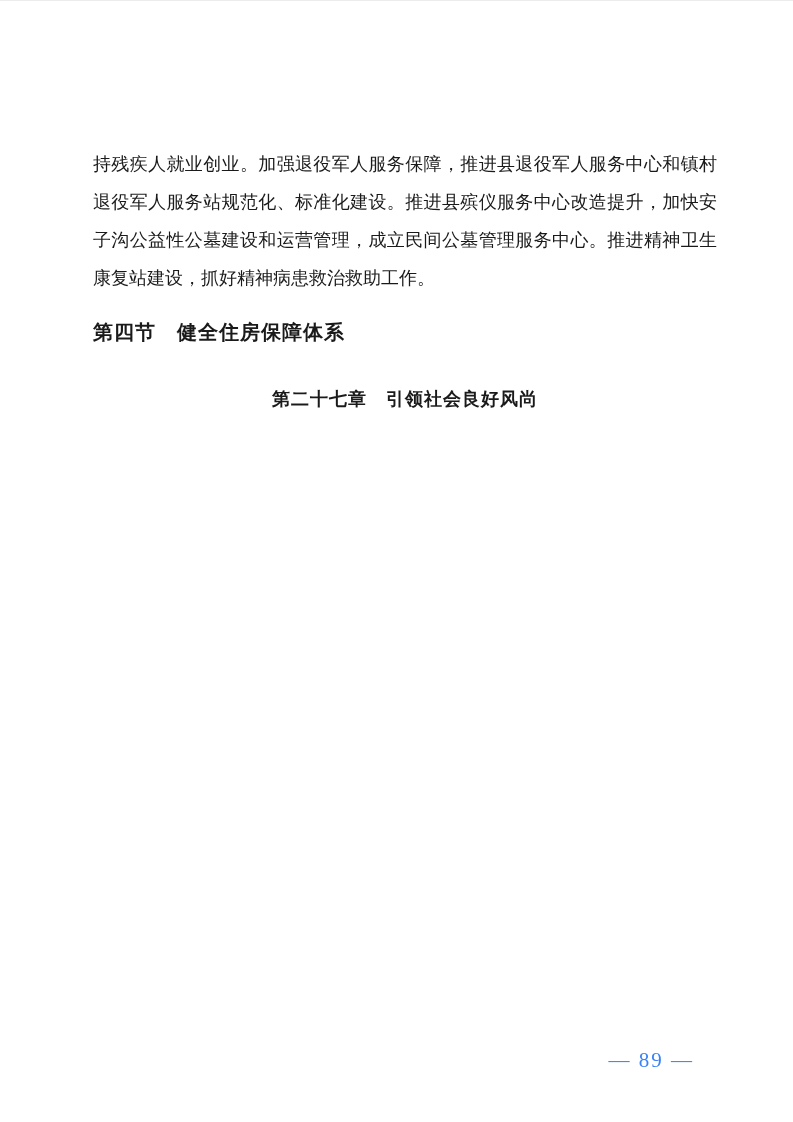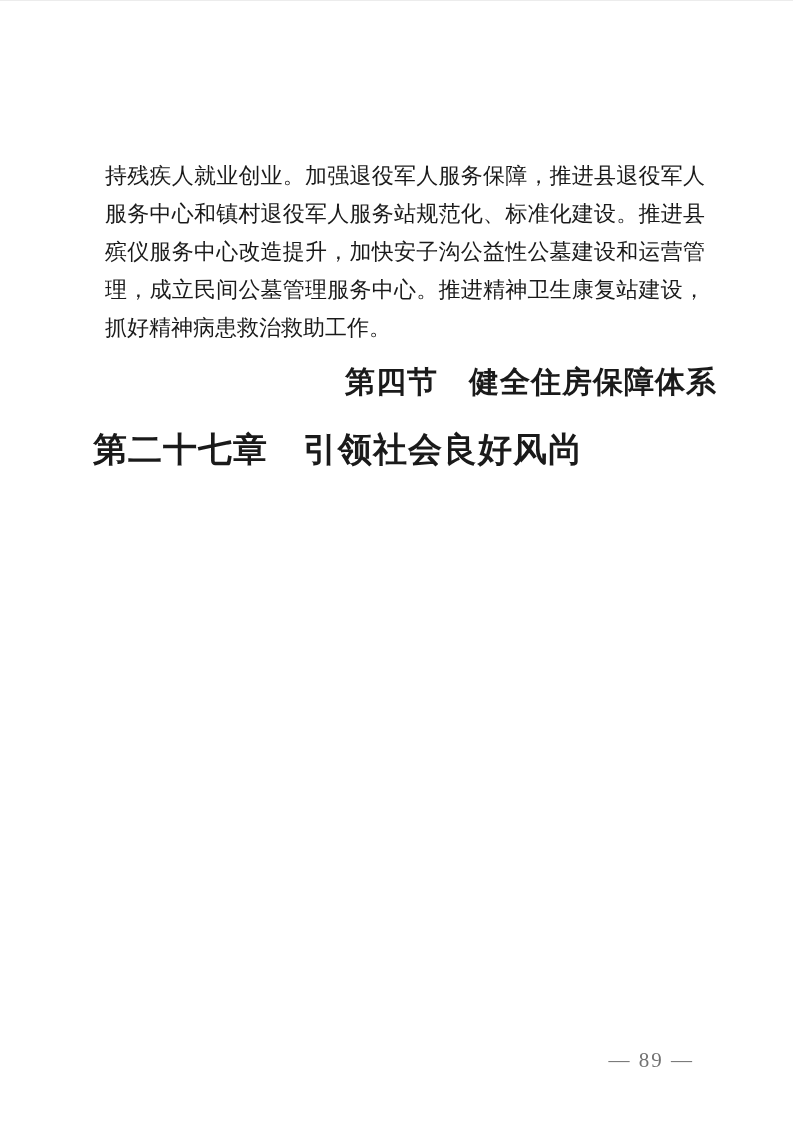--- a/index.html
+++ b/index.html
@@ -18,57 +18,57 @@
     border-top: 1px solid #ececec;
     box-sizing: border-box;
   }
   .content {
     position: absolute;
     left: 93px;
     top: 144px;
     width: 624px;
   }
   .body-text {
-    margin: 12px;
-    font-size: 22px;
+    margin: 0;
+    font-size: 18px;
     line-height: 38px;
     text-align: justify;
     text-justify: inter-ideograph;
     text-indent: 2em;
     word-break: break-all;
   }
   .no-indent {
     text-indent: 0;
   }
   .section-heading {
     margin: 16px 0 29px 0;
-    font-size: 30px;
+    font-size: 20px;
     line-height: 38px;
     font-weight: bold;
-    text-align: right;
+    text-align: left;
     font-family: "Liberation Serif", "DejaVu Serif", serif;
     letter-spacing: 1px;
   }
   .chapter-heading {
     margin: 18px 0 27px 0;
-    font-size: 34px;
+    font-size: 18px;
     line-height: 38px;
     font-weight: bold;
-    text-align: left;
+    text-align: center;
     font-family: "Liberation Sans", "DejaVu Sans", sans-serif;
     letter-spacing: 1px;
   }
   .page-number {
     position: absolute;
     top: 1046px;
     right: 99px;
     font-size: 21px;
     line-height: 26px;
     letter-spacing: 2px;
-    color: #737373;
+    color: #3b82f6;
     font-family: "Liberation Serif", "DejaVu Serif", serif;
   }
 </style>
 </head>
 <body>
 
 <div class="page">
   <div class="content">
     <p class="body-text no-indent">持残疾人就业创业。加强退役军人服务保障，推进县退役军人服务中心和镇村退役军人服务站规范化、标准化建设。推进县殡仪服务中心改造提升，加快安子沟公益性公墓建设和运营管理，成立民间公墓管理服务中心。推进精神卫生康复站建设，抓好精神病患救治救助工作。</p>
 

